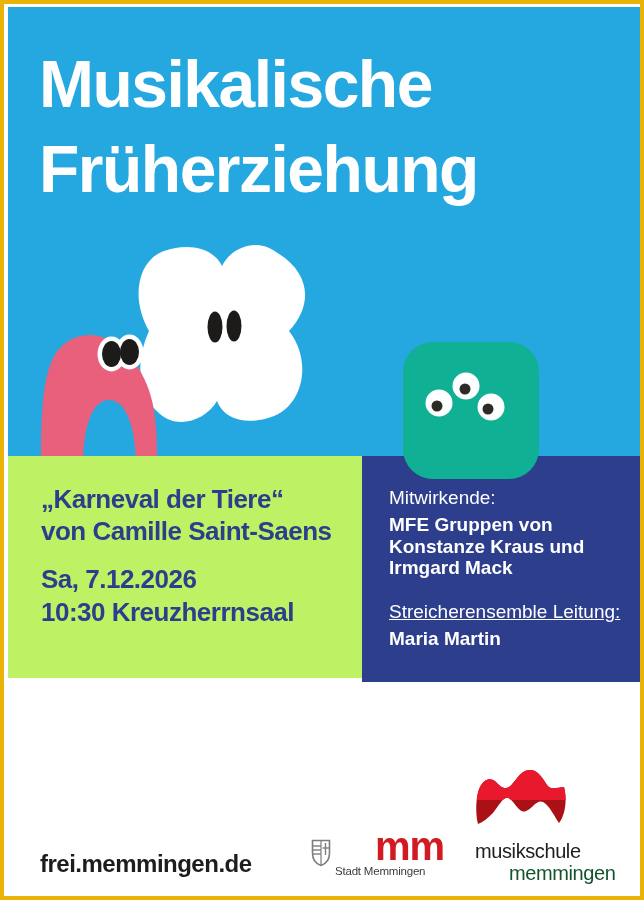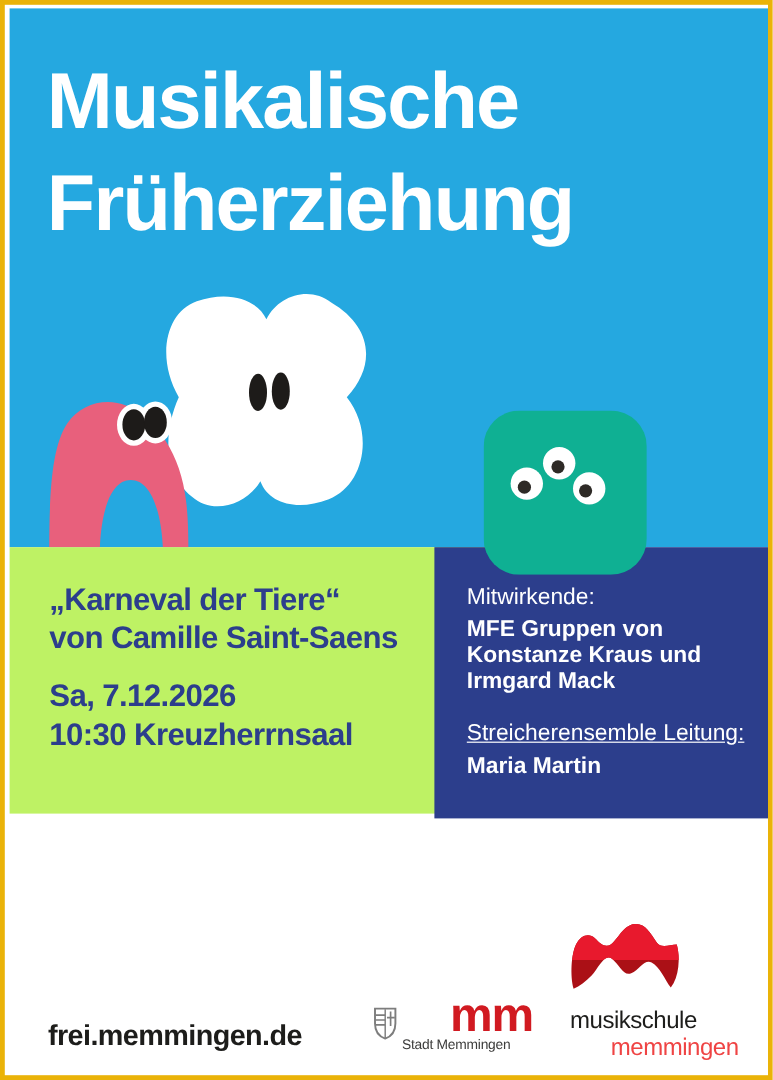--- a/index.html
+++ b/index.html
@@ -52,21 +52,21 @@
   .mm-label {
     position:absolute; left:331px; top:861px; font-size:11.5px; color:#3c3c3b;
     letter-spacing:-0.2px; z-index:4;
   }
   .wave { position:absolute; left:471px; top:763px; z-index:4; }
   .school-l1 {
     position:absolute; left:471px; top:836px; font-size:20px; color:#1d1d1b;
     letter-spacing:-0.4px; z-index:4;
   }
   .school-l2 {
-    position:absolute; left:505px; top:858px; font-size:20px; color:#ef4444;
+    position:absolute; left:505px; top:858px; font-size:20px; color:#14532d;
     letter-spacing:-0.4px; z-index:4;
   }
 </style>
 </head>
 <body>
 
 <div class="poster">
 
   <div class="hero">
     <div class="title-line l1">Musikalische</div>

